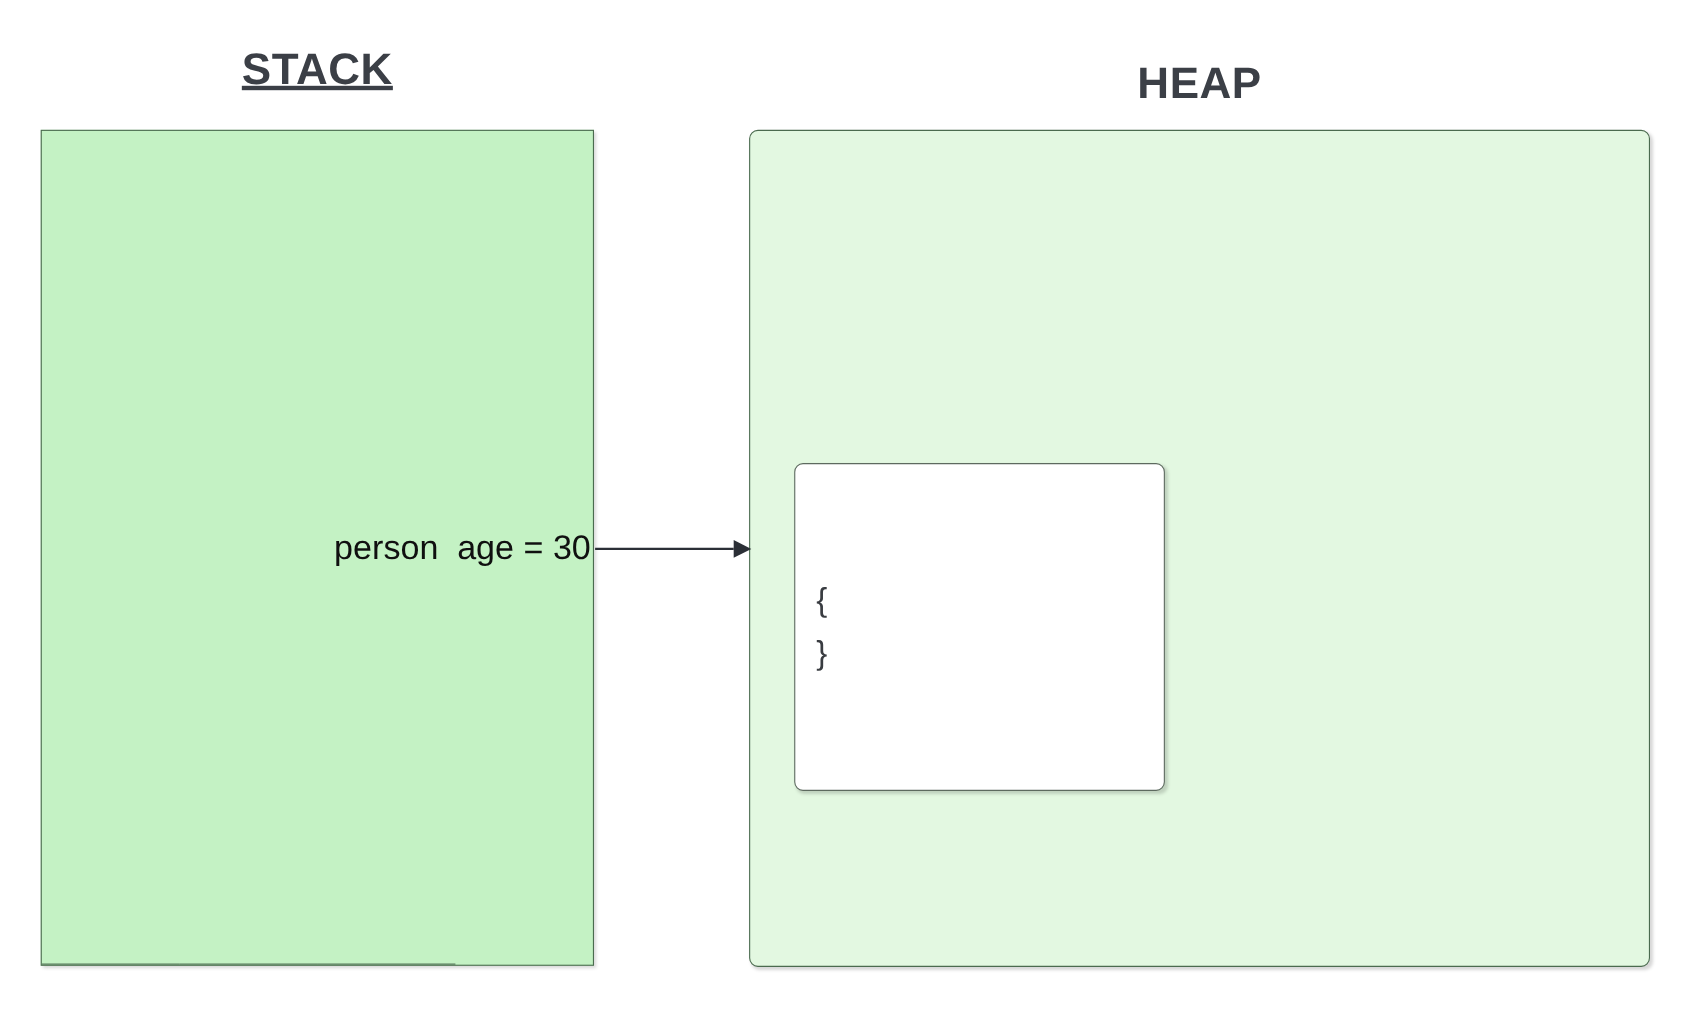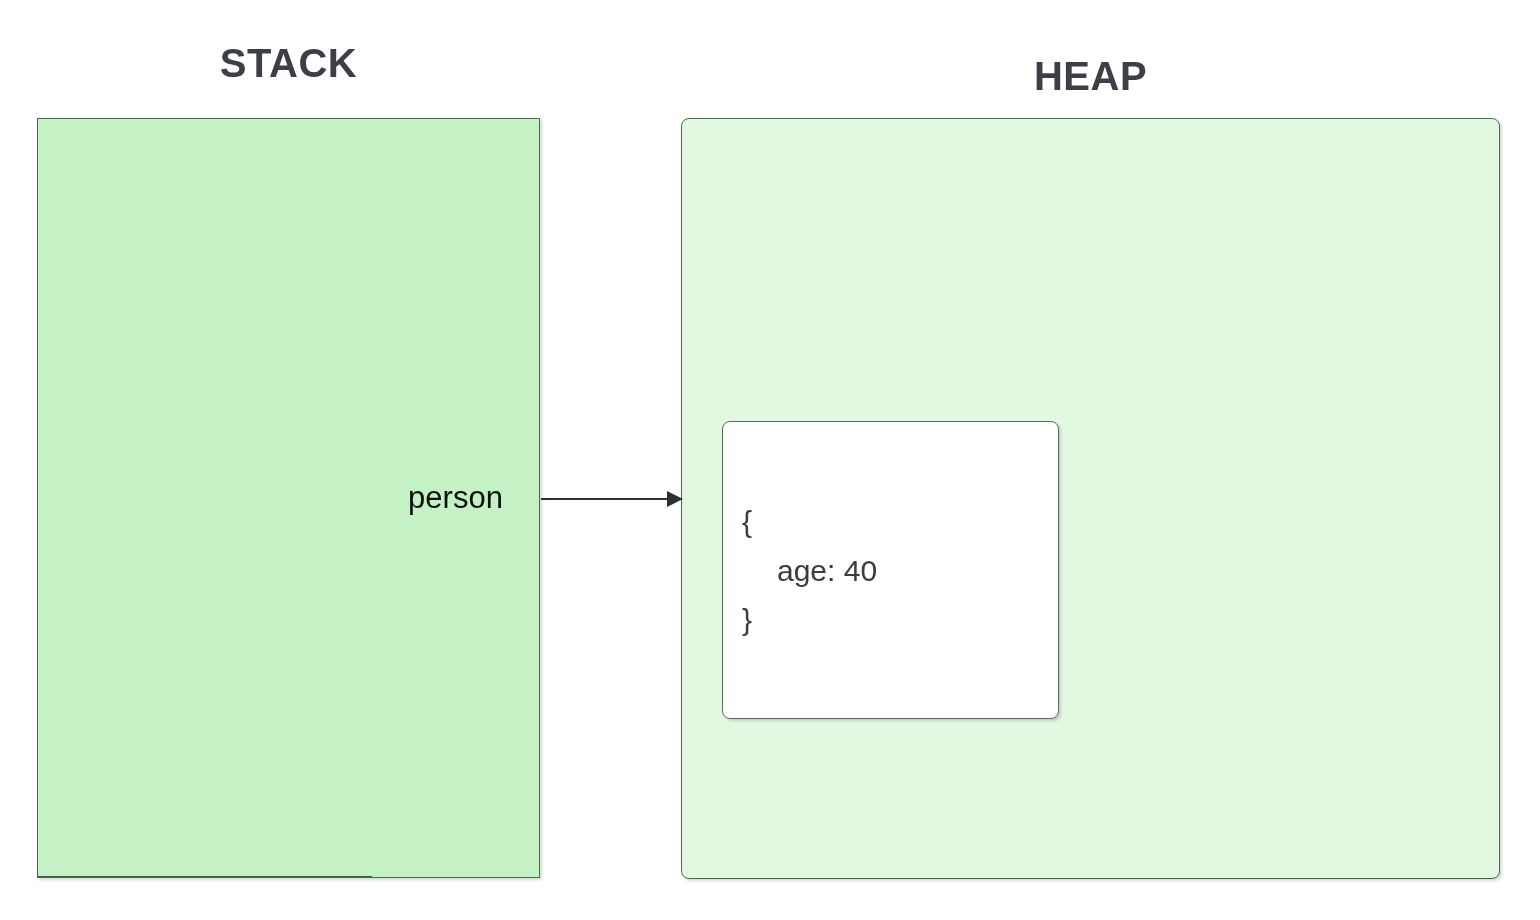--- a/index.html
+++ b/index.html
@@ -25,20 +25,21 @@
     font-weight: bold;
     color: #3b3f46;
     letter-spacing: 0.5px;
     text-align: center;
     white-space: nowrap;
   }
   #stack-title {
     left: 37px;
     top: 41px;
     width: 503px;
+    text-decoration: underline;
   }
   #heap-title {
     left: 681px;
     top: 41px;
     width: 819px;
     margin-top: 13px;
   }
 
   
   #stack-box {
@@ -128,26 +129,26 @@
 <div id="canvas">
 
   <div id="stack-title" class="col-title">STACK</div>
 
   <div id="heap-title" class="col-title">HEAP</div>
 
   <div id="stack-box">
     <div class="stack-cell"></div>
     <div class="stack-cell"></div>
     <div class="stack-cell">person</div>
+    <div class="stack-cell">age = 30</div>
   </div>
 
   <div id="heap-box">
     <div id="object-card">
       <div class="obj-line">{</div>
-      <div class="obj-line indent">age: 40</div>
       <div class="obj-line">}</div>
     </div>
   </div>
 
   <svg id="arrow-svg" viewBox="0 0 150 40" xmlns="http://www.w3.org/2000/svg">
     <line x1="6" y1="19" x2="132" y2="19" stroke="#2b2f36" stroke-width="2"></line>
     <polygon points="132,11 148,19 132,27" fill="#2b2f36"></polygon>
   </svg>
 
 </div>

